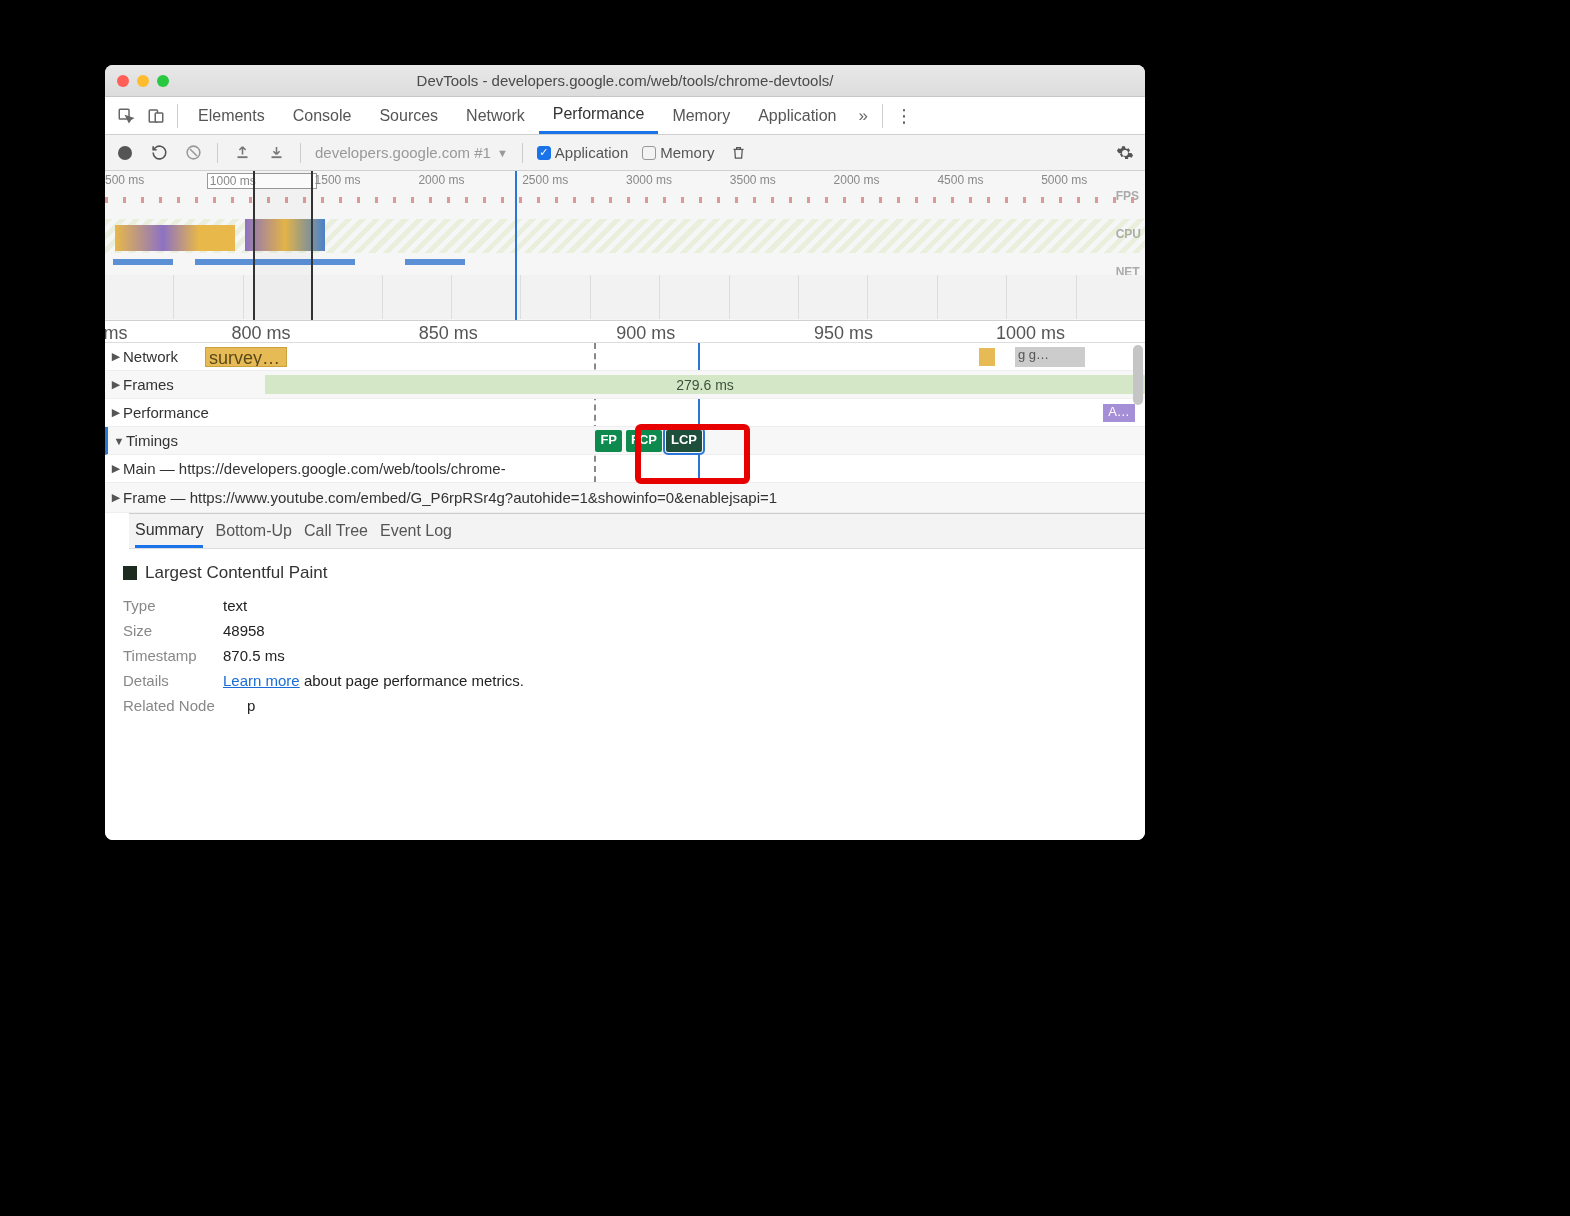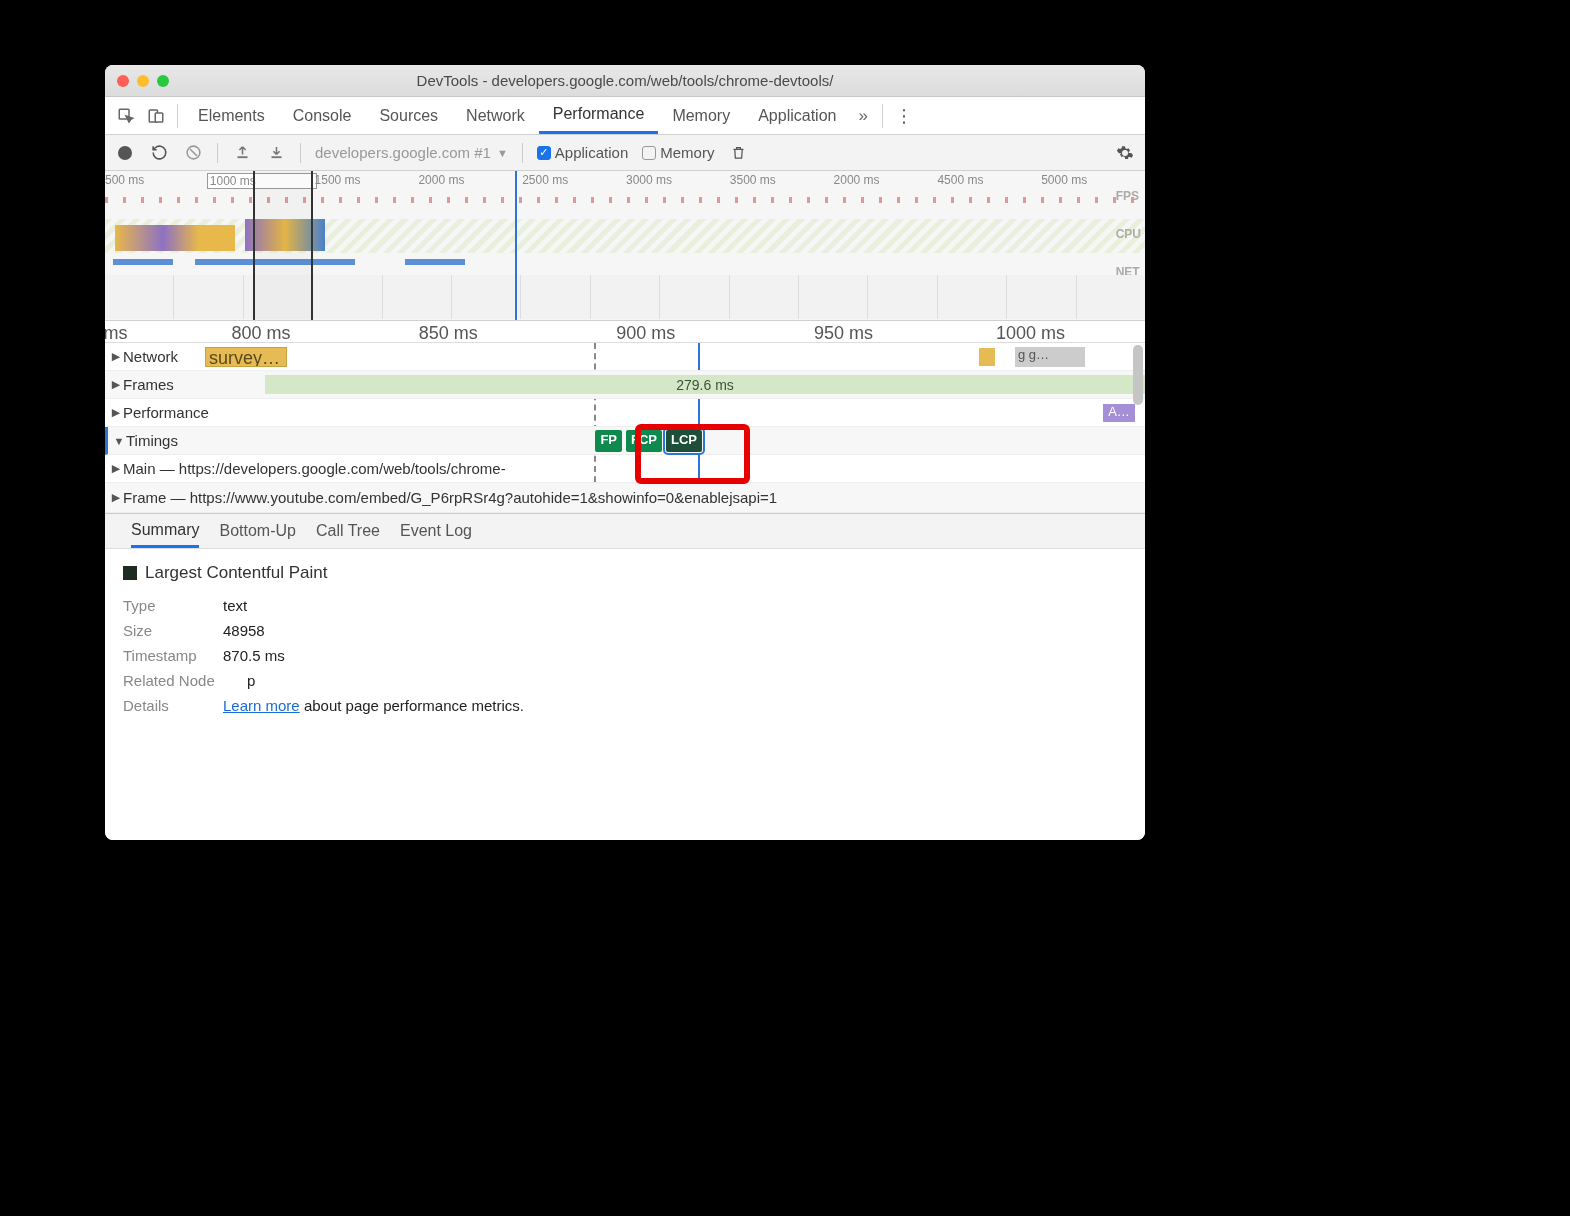--- a/index.html
+++ b/index.html
@@ -49,21 +49,21 @@
     .tname { white-space:nowrap; overflow:hidden; text-overflow:ellipsis; }
     .frames-bar { position:absolute; left:160px; right:0; top:4px; bottom:4px; background:#d4e8c8; display:flex; align-items:center; justify-content:center; font-size:14px; color:#3a523a; }
     .timing-markers { position:absolute; top:3px; height:22px; display:flex; gap:4px; }
     .tm { color:#fff; font-size:13px; font-weight:600; padding:2px 5px; border-radius:2px; }
     .tm.fp{background:#0f8a4f}.tm.fcp{background:#0f8a4f}.tm.lcp{background:#1d4f3a; outline:2px solid #2b74d8; outline-offset:1px;}
     .main-seg { position:absolute; top:0; bottom:0; }
     .highlight { position:absolute; border:6px solid #e60000; border-radius:6px; pointer-events:none; }
     .playhead { position:absolute; top:0; bottom:0; width:2px; background:#2b74d8; pointer-events:none; }
     .dashed { position:absolute; top:0; bottom:0; border-left:2px dashed #888; pointer-events:none; }
     
-    .btabs { height:36px; border-top:1px solid #ccc; border-bottom:1px solid #ddd; background:#f3f3f3; display:flex; align-items:center; padding:0 26px; gap:20px; font-size:16px; color:#555; }
+    .btabs { height:36px; border-top:1px solid #ccc; border-bottom:1px solid #ddd; background:#f3f3f3; display:flex; align-items:center; padding:0 6px; gap:12px; font-size:16px; color:#555;margin-left:24px; }
     .btab { height:100%; display:flex; align-items:center; cursor:pointer; }
     .btab.active { color:#333; border-bottom:3px solid #1a73e8; }
     
     .summary { padding:14px 18px; font-size:15px; color:#333; background:#fff; flex:1; }
     .sum-title { display:flex; align-items:center; gap:8px; font-size:17px; margin-bottom:14px; }
     .sw { width:14px; height:14px; background:#1d2b21; }
     .kv { display:flex; gap:14px; margin:8px 0; font-size:15px; }
     .kv .k { color:#888; min-width:86px; }
     .kv .v { color:#222; }
     .link { color:#1a6dd6; text-decoration:underline; cursor:pointer; }
@@ -307,24 +307,24 @@
     </div>
     <div class="kv">
       <span class="k">Size</span>
       <span class="v">48958</span>
     </div>
     <div class="kv">
       <span class="k">Timestamp</span>
       <span class="v">870.5 ms</span>
     </div>
     <div class="kv">
-      <span class="k" style="min-width:110px">Related Node</span>
-      <span class="v">p</span>
-    </div>
-    <div class="kv">
       <span class="k">Details</span>
       <span class="v">
         <span class="link">Learn more</span><span> about page performance metrics.</span>
       </span>
     </div>
+    <div class="kv">
+      <span class="k" style="min-width:110px">Related Node</span>
+      <span class="v">p</span>
+    </div>
   </div>
 
 </div>
 
 </body></html>

